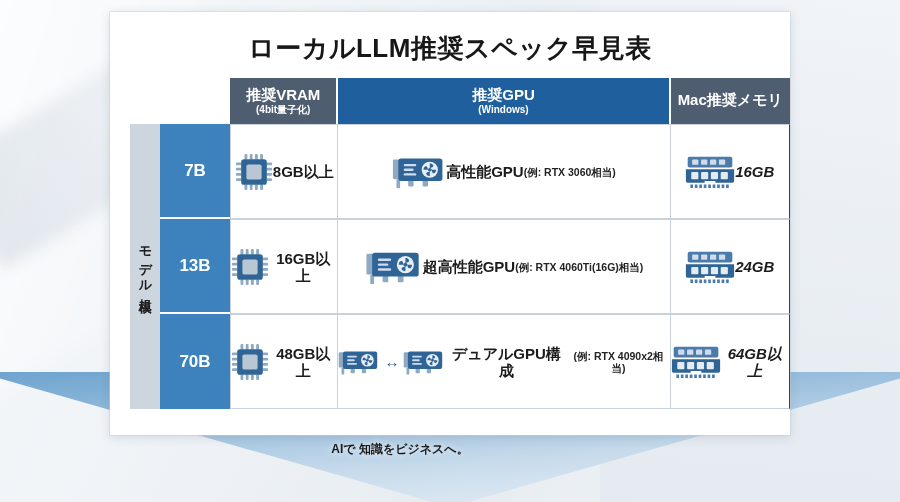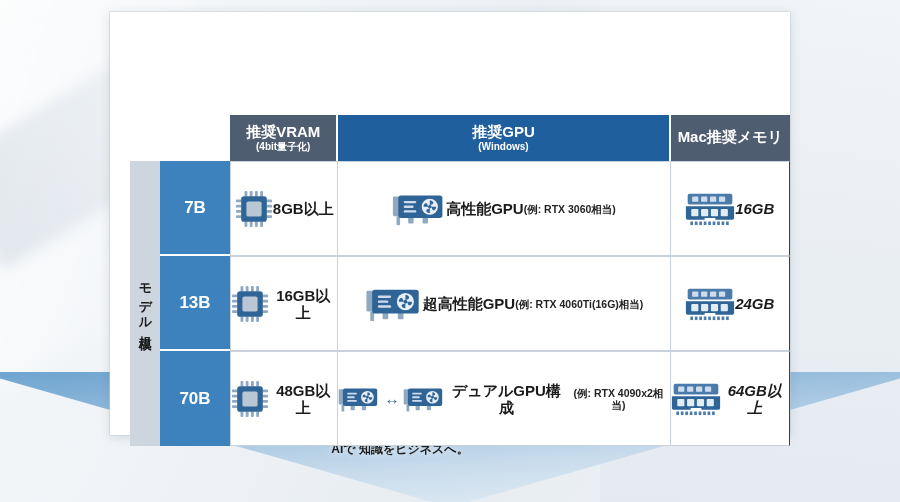--- a/index.html
+++ b/index.html
@@ -79,21 +79,21 @@
   #page-title {
     text-align:center;
     font-size:26px; font-weight:bold; color:#171717;
     padding-top:19px; letter-spacing:.5px;
   }
 
   
   #spec-table {
     position:absolute; left:20px; top:66px;
     width:660px;
-    border-collapse:separate; border-spacing:0;margin-top:37px;
+    border-collapse:separate; border-spacing:0;
   }
   #spec-table td, #spec-table th { padding:0; vertical-align:middle; }
 
   .corner-blank { width:30px; background:transparent; }
   .rowlbl-blank { width:70px; background:transparent; }
 
   .th-cell {
     height:46px;
     color:#ffffff; text-align:center;
     border-right:2px solid #ffffff;
@@ -164,20 +164,21 @@
   <div id="footer-chevron"></div>
   <div id="footer-text">
     <div id="brand-name">AI KnowledgeFlow</div>
     <div id="brand-by">by テクノロジーサービス</div>
     <div id="brand-tag">AIで 知識をビジネスへ。</div>
   </div>
 </div>
 
 <div id="card">
 
+  <div id="page-title">ローカルLLM推奨スペック早見表</div>
 
   <table id="spec-table">
     <thead>
       <tr>
         <th class="corner-blank"></th>
         <th class="rowlbl-blank"></th>
 
         <th class="th-cell th-gray">
           <div class="th-main">推奨VRAM</div>
           <div class="th-sub">(4bit量子化)</div>

